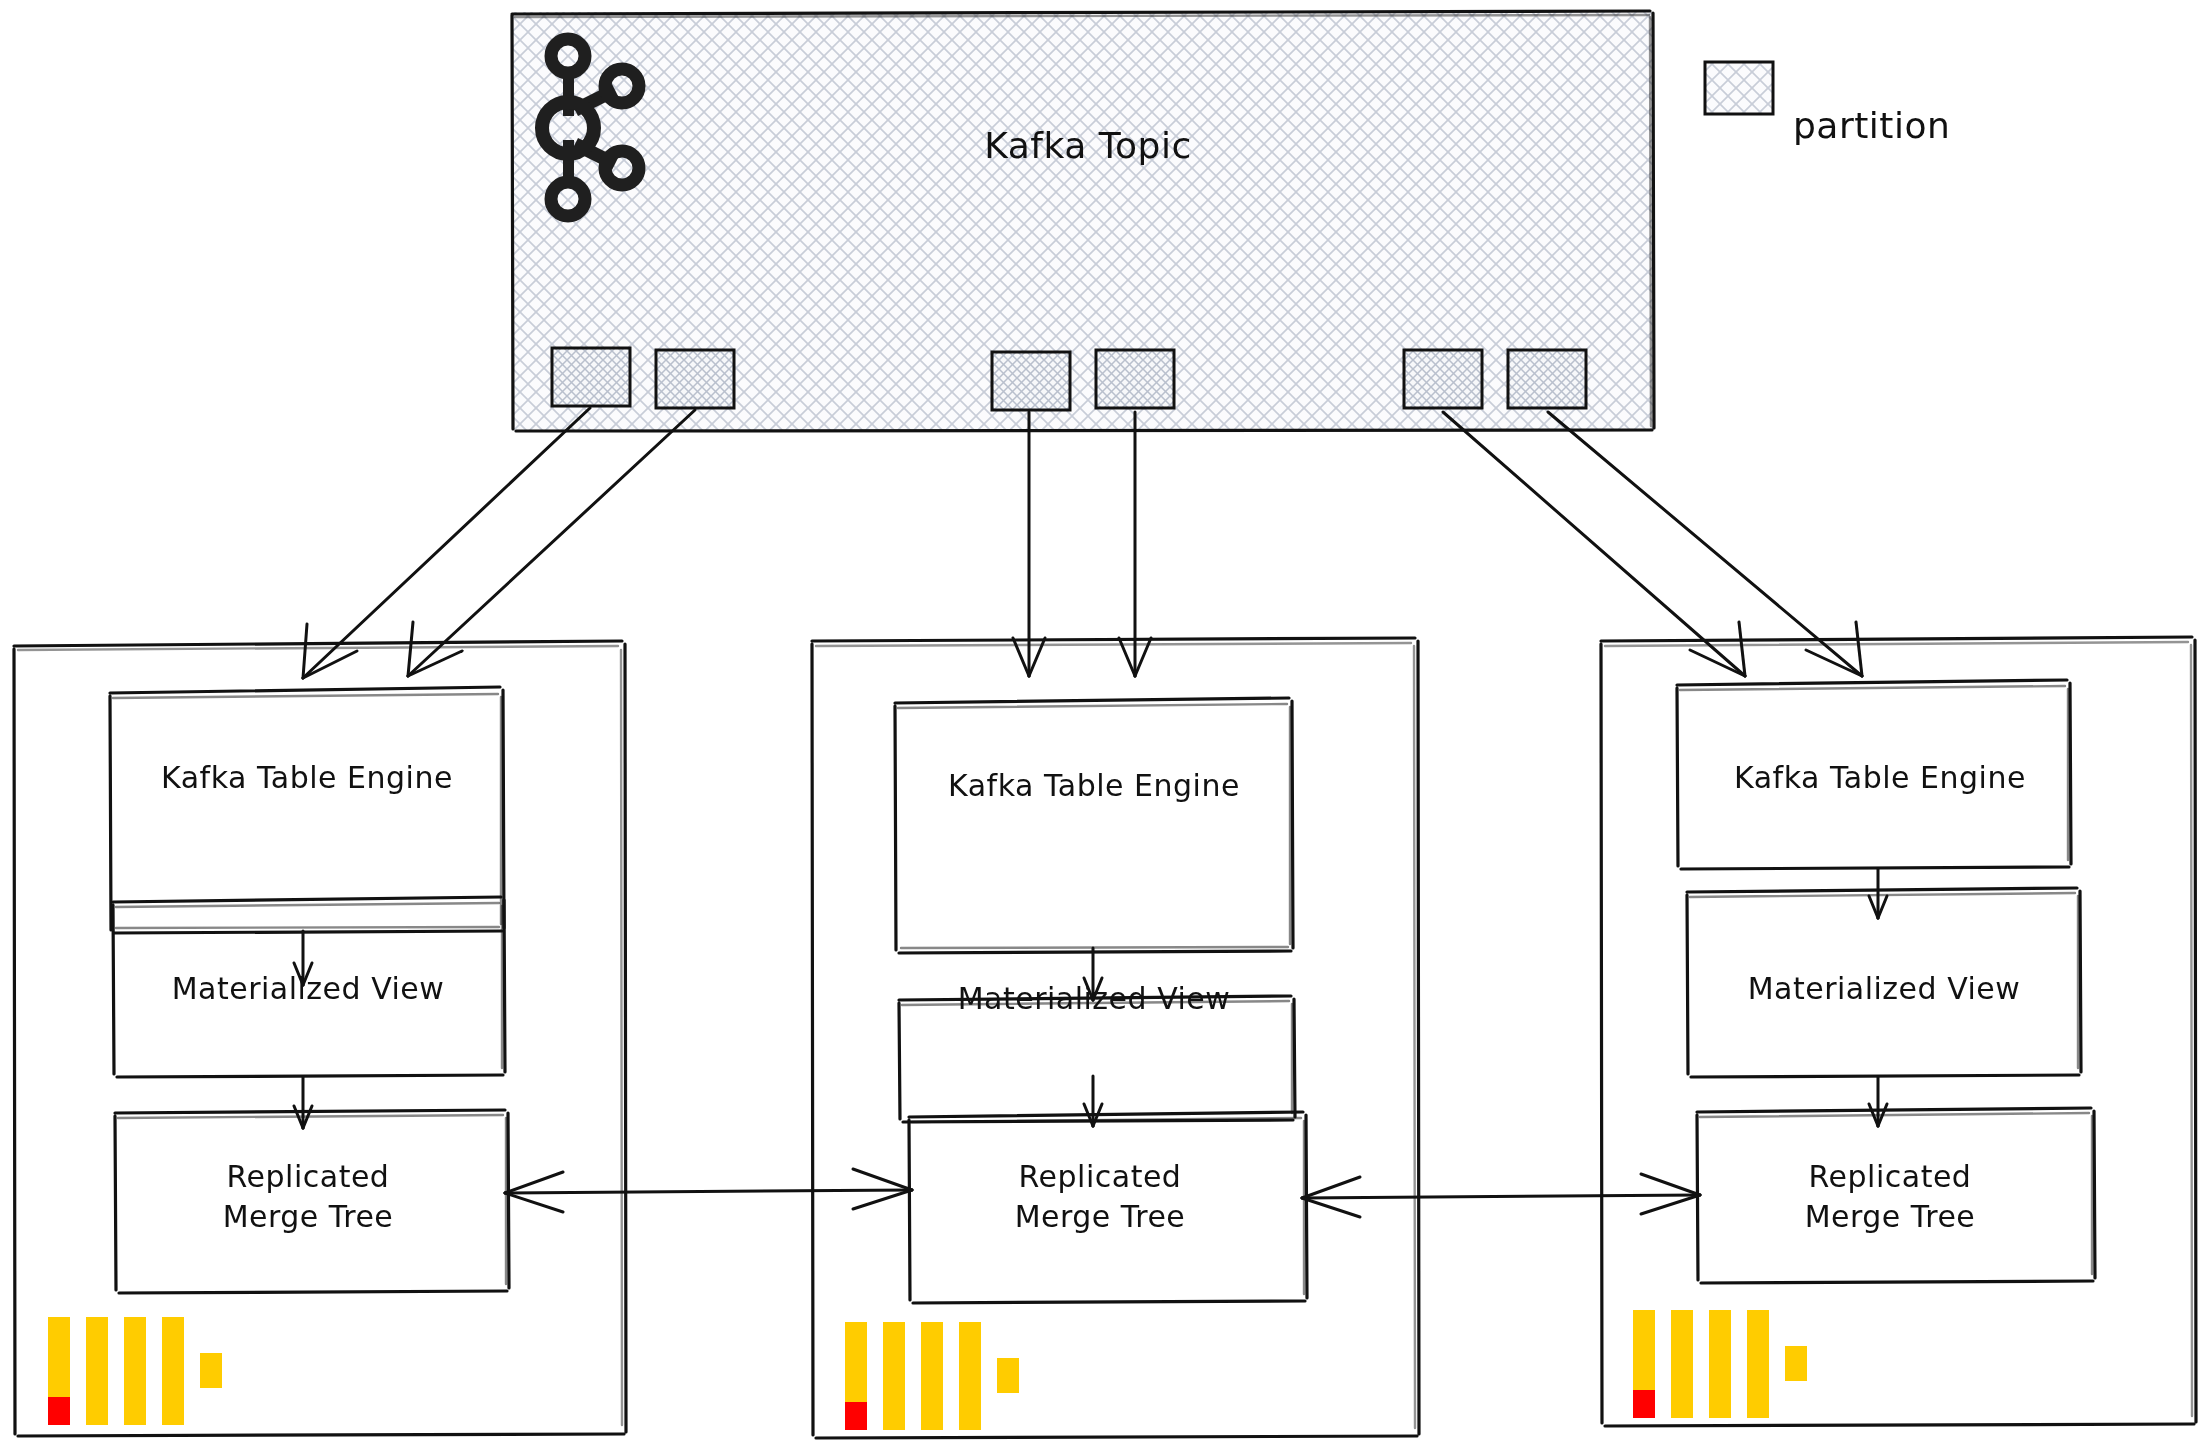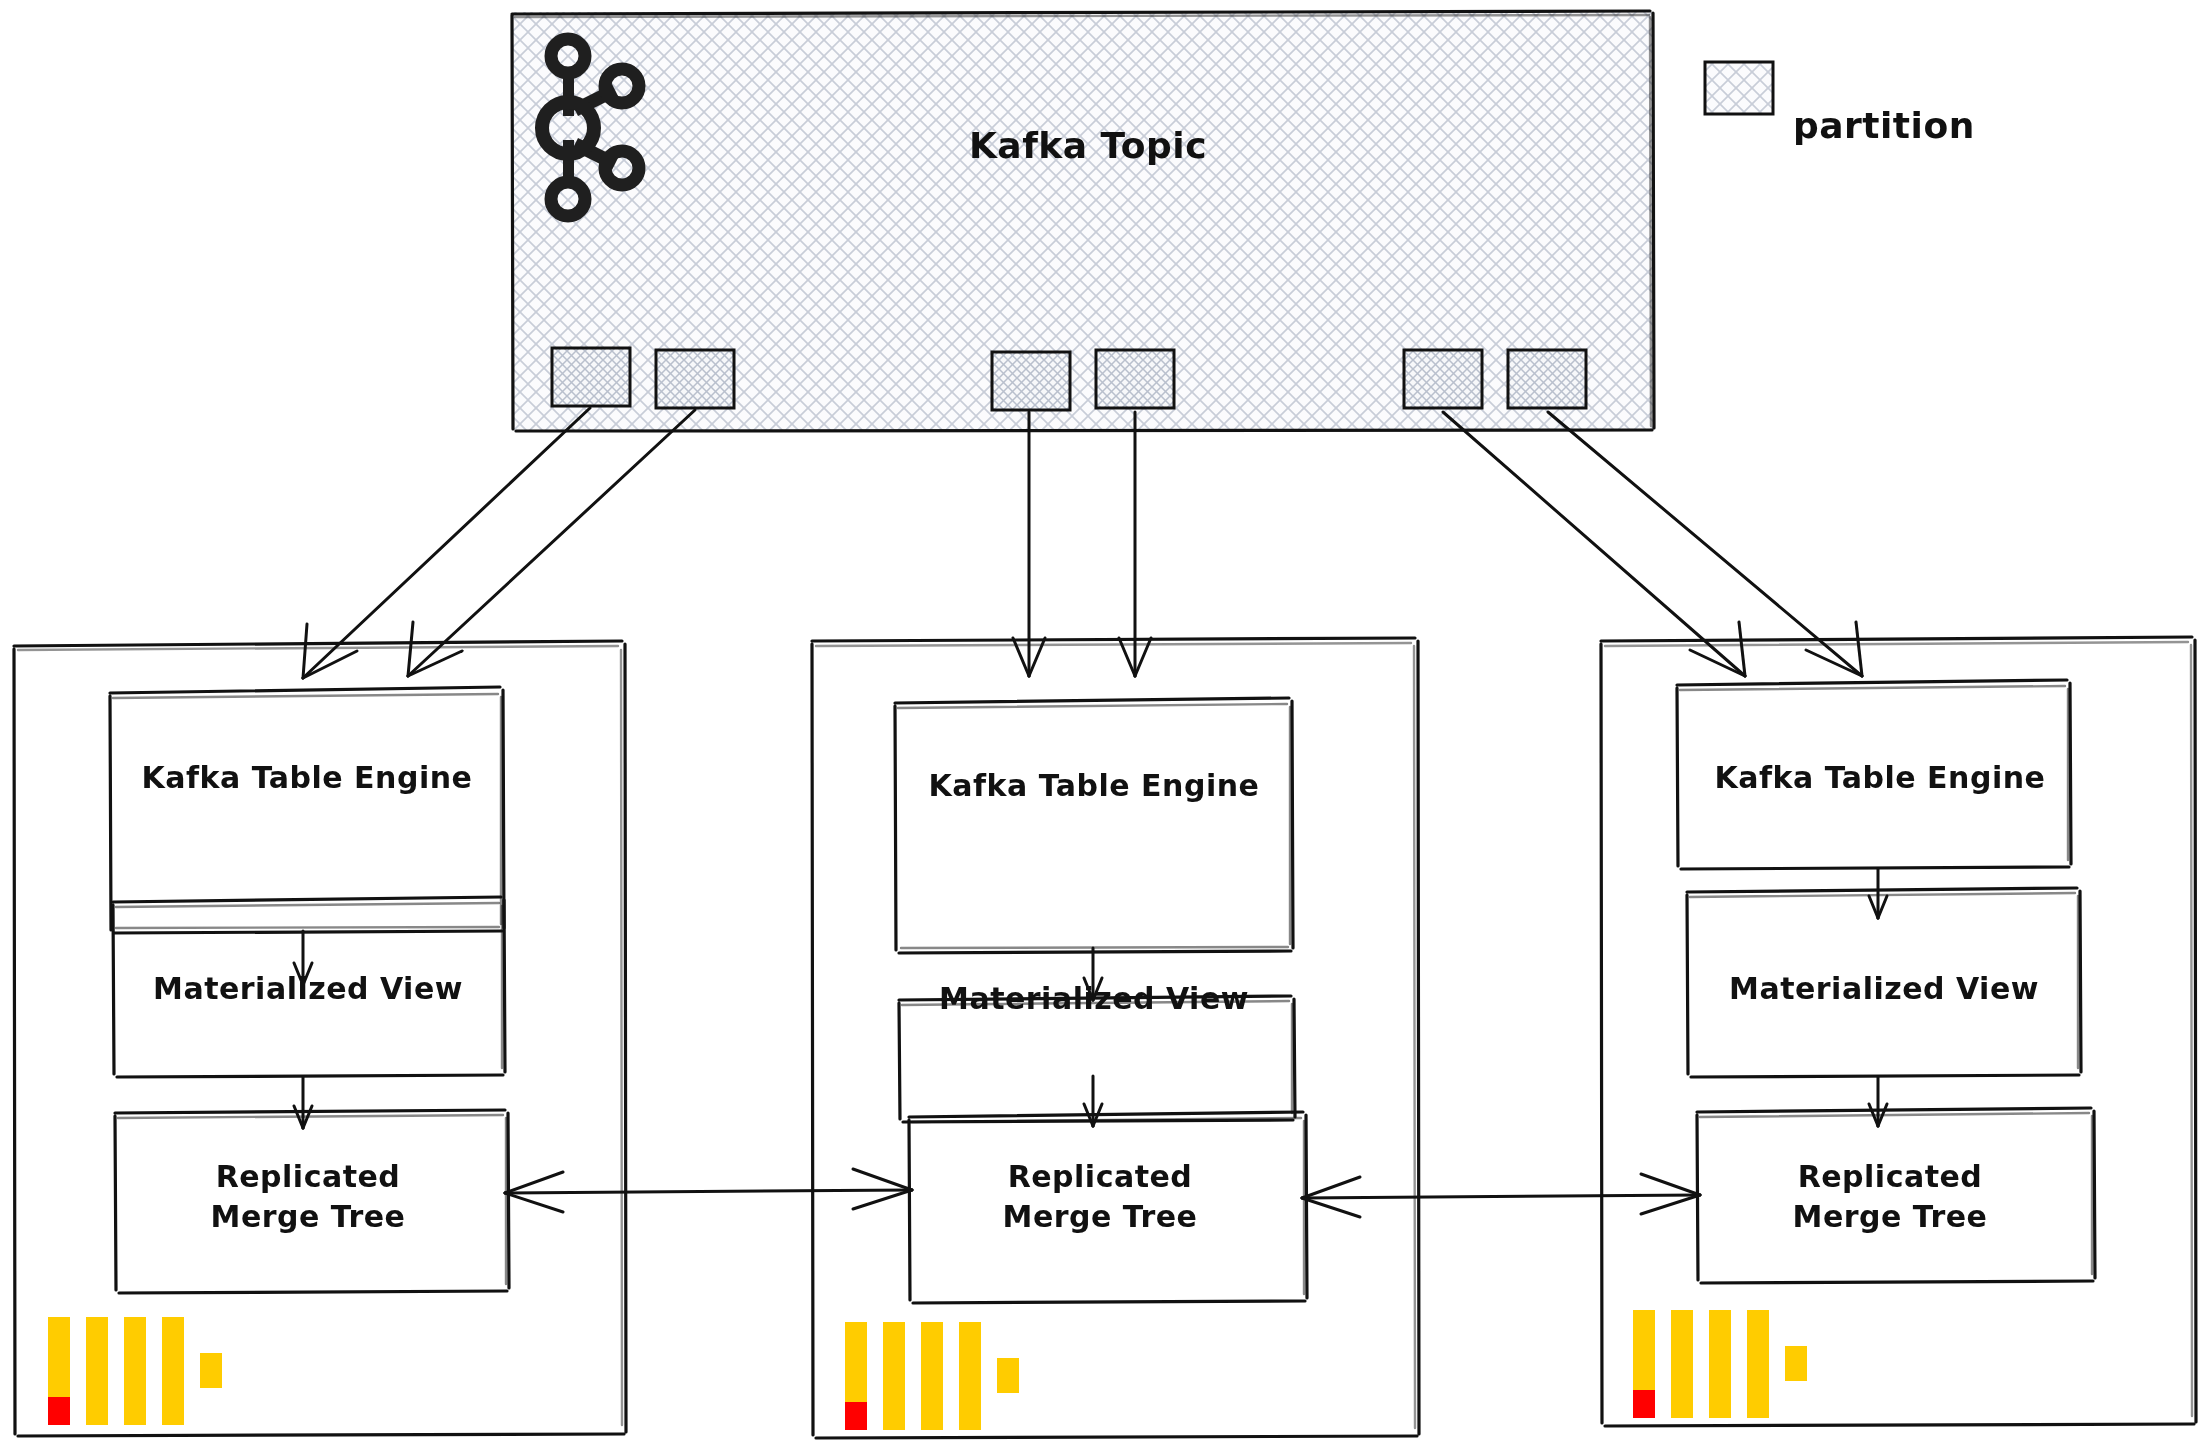--- a/index.html
+++ b/index.html
@@ -7,21 +7,20 @@
     padding: 0;
     background: #ffffff;
   }
   #canvas {
     position: relative;
     width: 2204px;
     height: 1448px;
     background: #ffffff;
     overflow: hidden;
     font-family: "DejaVu Sans", sans-serif;
-    font-weight: bold;
   }
   #diagram-svg {
     position: absolute;
     left: 0;
     top: 0;
     width: 2204px;
     height: 1448px;
   }
   .sketch-label {
     font-family: "DejaVu Sans", sans-serif;

